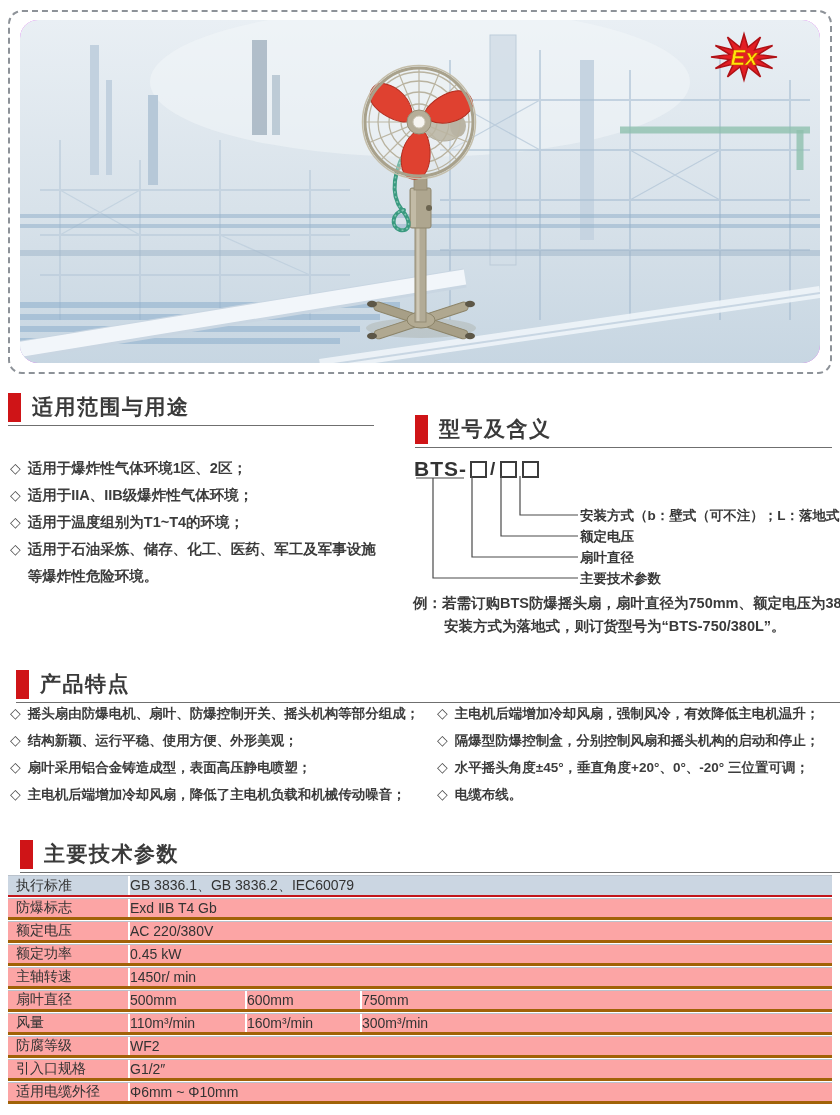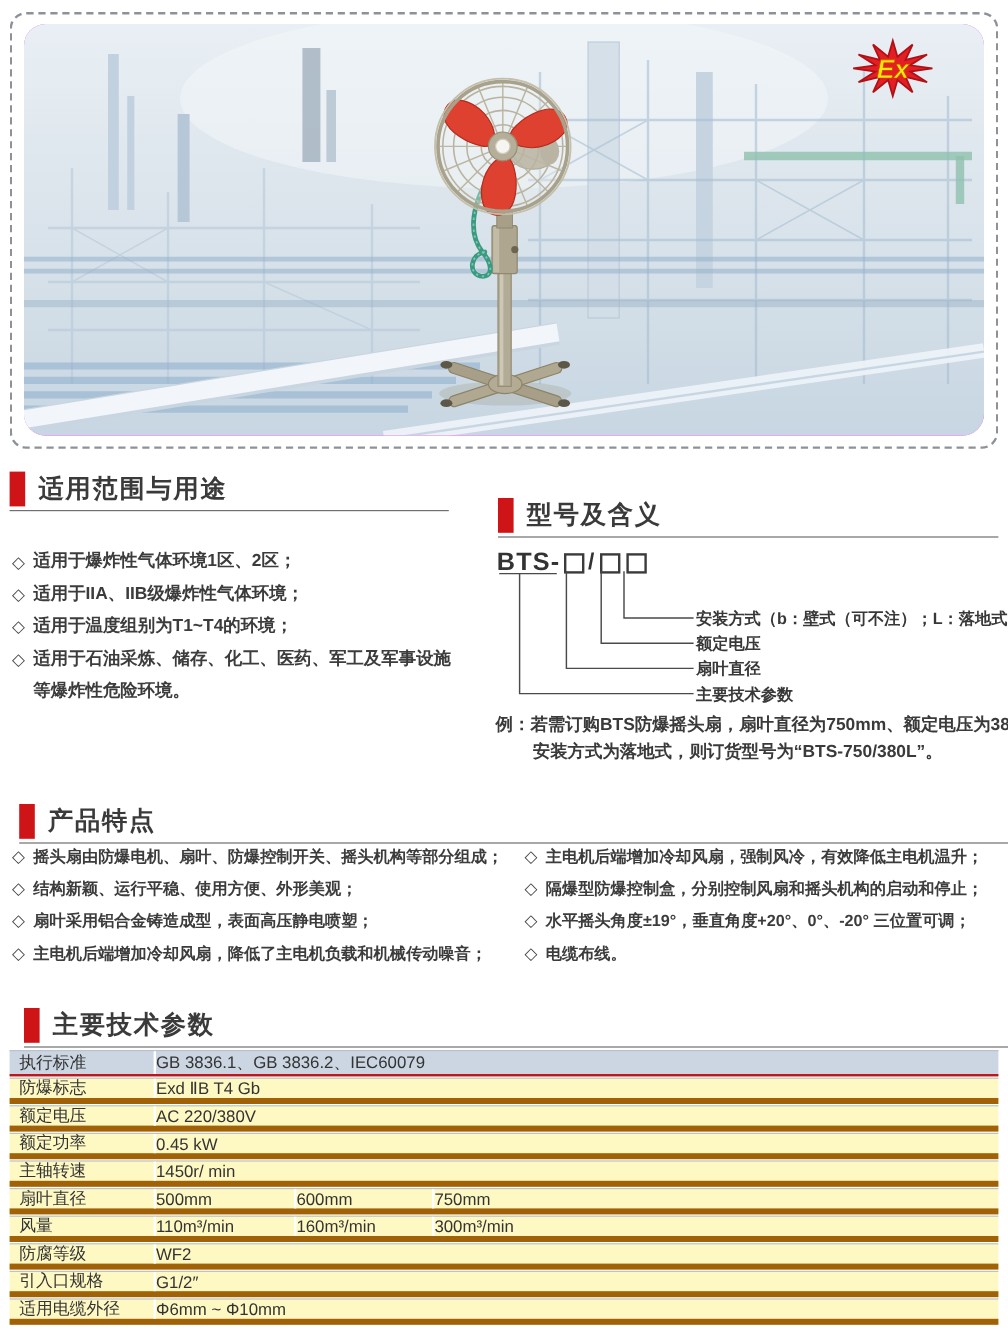--- a/index.html
+++ b/index.html
@@ -28,22 +28,22 @@
   .model-line{position:absolute;left:414px;top:457px;display:flex;align-items:center;
               font-size:21px;font-weight:600;color:#333;letter-spacing:1px;}
   .mbox{width:13px;height:13px;border:2px solid #3b3b3b;display:inline-block;margin:0 2px 0 3px;}
   .mslash{font-size:19px;margin:0 1px;}
   .mlabel{position:absolute;left:580px;font-size:13.5px;font-weight:600;color:#383838;
           white-space:nowrap;line-height:19px;}
   .mexample{position:absolute;font-size:14.5px;font-weight:600;color:#3a3a3a;white-space:nowrap;}
   .diagram-svg{position:absolute;left:0;top:400px;pointer-events:none;}
   
   .spec-table{position:absolute;left:8px;top:875px;width:824px;}
-  .srow{display:flex;height:22px;background:#fef9c3;margin-bottom:1px;
-        border-top:1px solid #bac2cc;border-bottom:5px solid #a16207;
+  .srow{display:flex;height:22px;background:#fca5a5;margin-bottom:1px;
+        border-top:1px solid #bac2cc;border-bottom:3px solid #a16207;
         box-sizing:border-box;align-items:center;font-size:14px;color:#333;}
   .srow.hdr{background:#cbd6e2;border-bottom:2px solid #c2151b;}
   .sl{flex:0 0 122px;padding-left:8px;box-sizing:border-box;border-right:2px solid #fff;
       font-weight:500;align-self:stretch;display:flex;align-items:center;}
   .sv{flex:1;}
   .sv.c1,.sv.c2{flex:0 0 115px;box-sizing:border-box;}
   .sv.c2,.sv.c3{border-left:2px solid #fff;align-self:stretch;display:flex;align-items:center;}
   .sv.c1{align-self:stretch;display:flex;align-items:center;}
 </style>
 </head>
@@ -224,21 +224,21 @@
     <div class="brow">
       <span class="dia">◇</span>
       <span class="bt">主电机后端增加冷却风扇，强制风冷，有效降低主电机温升；</span>
     </div>
     <div class="brow">
       <span class="dia">◇</span>
       <span class="bt">隔爆型防爆控制盒，分别控制风扇和摇头机构的启动和停止；</span>
     </div>
     <div class="brow">
       <span class="dia">◇</span>
-      <span class="bt">水平摇头角度±19°，垂直角度+20°、0°、-20° 三位置可调；</span>
+      <span class="bt">水平摇头角度±45°，垂直角度+20°、0°、-20° 三位置可调；</span>
     </div>
     <div class="brow">
       <span class="dia">◇</span>
       <span class="bt">电缆布线。</span>
     </div>
   </div>
 
   <div class="sec-h" style="left:20px;top:836px;width:824px;">
     <div class="bar"></div>
     <div class="t">主要技术参数</div>

